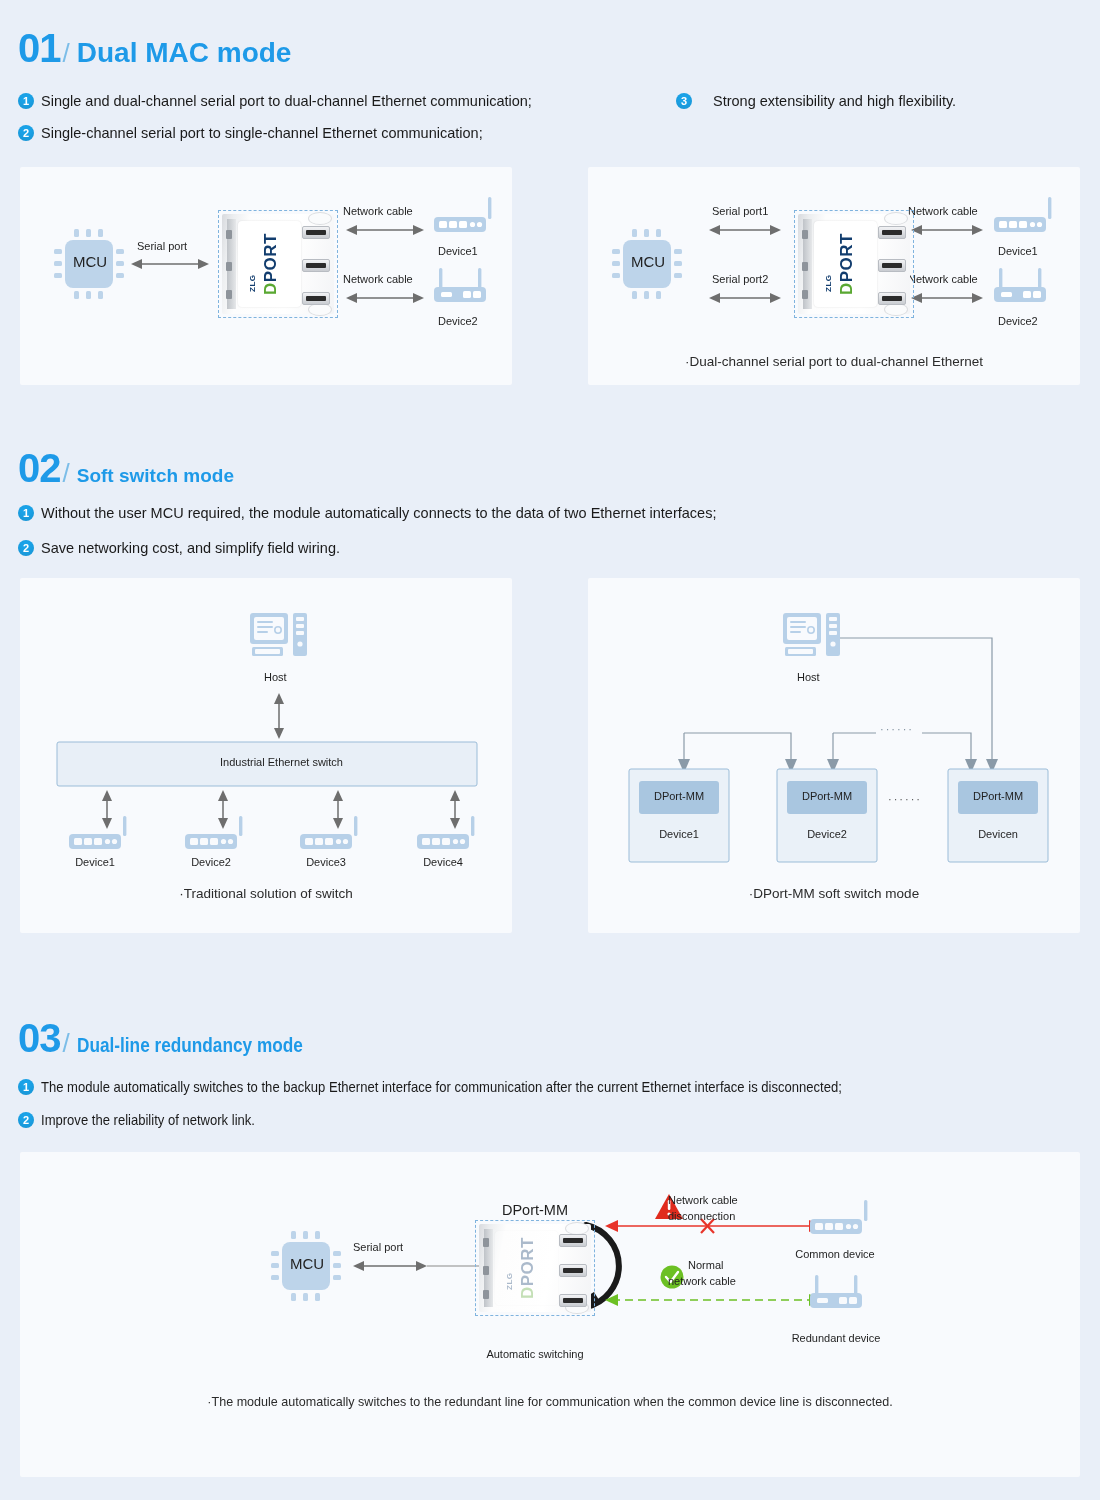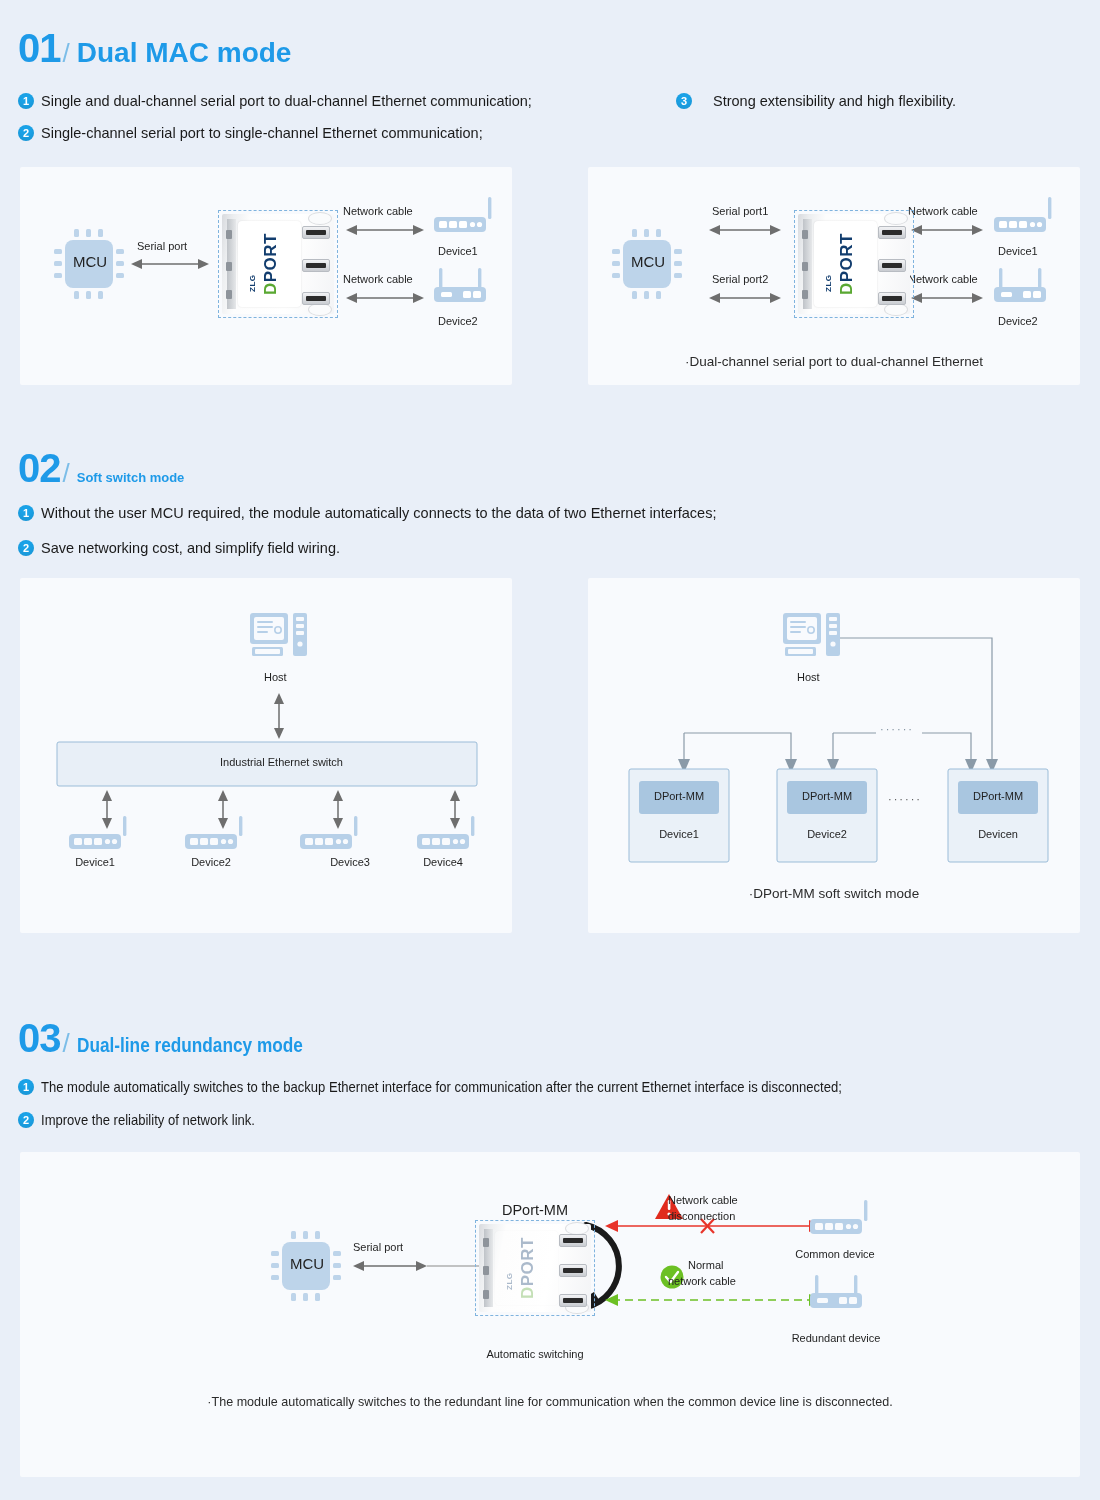--- a/index.html
+++ b/index.html
@@ -13,21 +13,21 @@
   .page { position: relative; width: 1100px; height: 1500px; }
 
   
   .sec-head { position: absolute; display: flex; align-items: baseline; }
   .sec-num {
     font-size: 40px; font-weight: bold; color: #1e9ae8;
     letter-spacing: -1px; line-height: 1;
   }
   .sec-slash { font-size: 26px; color: #7bbde8; margin: 0 7px 0 2px; font-weight: 400; }
   .sec-title { font-size: 28px; font-weight: bold; color: #1e9ae8; }
-  .sec-title.small { font-size: 13px; }
+  .sec-title.small { font-size: 19px; }
   .sec-title.cond { font-size: 21px; transform: scaleX(0.82); transform-origin: left center; }
 
   
   .bullet { position: absolute; display: flex; align-items: center; }
   .badge {
     width: 16px; height: 16px; border-radius: 50%;
     background: #1ba3e8; color: #fff; font-size: 11px; font-weight: bold;
     display: flex; align-items: center; justify-content: center;
     flex: 0 0 auto; margin-right: 7px;
     box-shadow: inset 0 -3px 5px rgba(0,0,0,.08);
@@ -382,22 +382,23 @@
         <rect x="422" y="260" width="8" height="7" rx="1.5" fill="#f8fafd"></rect>
         <circle cx="435.5" cy="263.5" r="2.6" fill="#f8fafd"></circle>
         <circle cx="442.5" cy="263.5" r="2.6" fill="#f8fafd"></circle>
       </g>
     </svg>
 
     <div class="lbl" style="left:244px; top:93px;">Host</div>
     <div class="lbl" style="left:0; top:178px; width:492px; text-align:center;padding-left:31px;">Industrial Ethernet switch</div>
     <div class="lbl" style="left:49px; top:278px; width:52px; text-align:center;">Device1</div>
     <div class="lbl" style="left:165px; top:278px; width:52px; text-align:center;">Device2</div>
-    <div class="lbl" style="left:280px; top:278px; width:52px; text-align:center;margin-left:24px;">Device3</div>
+    <div class="lbl" style="left:280px; top:278px; width:52px; text-align:center;">Device3</div>
     <div class="lbl" style="left:397px; top:278px; width:52px; text-align:center;">Device4</div>
+    <div class="caption" style="top:308px;">·Traditional solution of switch</div>
   </div>
 
   <div class="card" style="left:588px; top:578px; width:492px; height:355px;">
     <svg width="492" height="355">
       <g fill="#b7d0e8">
         <rect x="195" y="35" width="38" height="31" rx="3"></rect>
         <rect x="199" y="39" width="30" height="23" rx="2" fill="#f8fafd"></rect>
         <rect x="202" y="43" width="16" height="2" rx="1"></rect>
         <rect x="202" y="48" width="16" height="2" rx="1"></rect>
         <rect x="202" y="53" width="11" height="2" rx="1"></rect>

